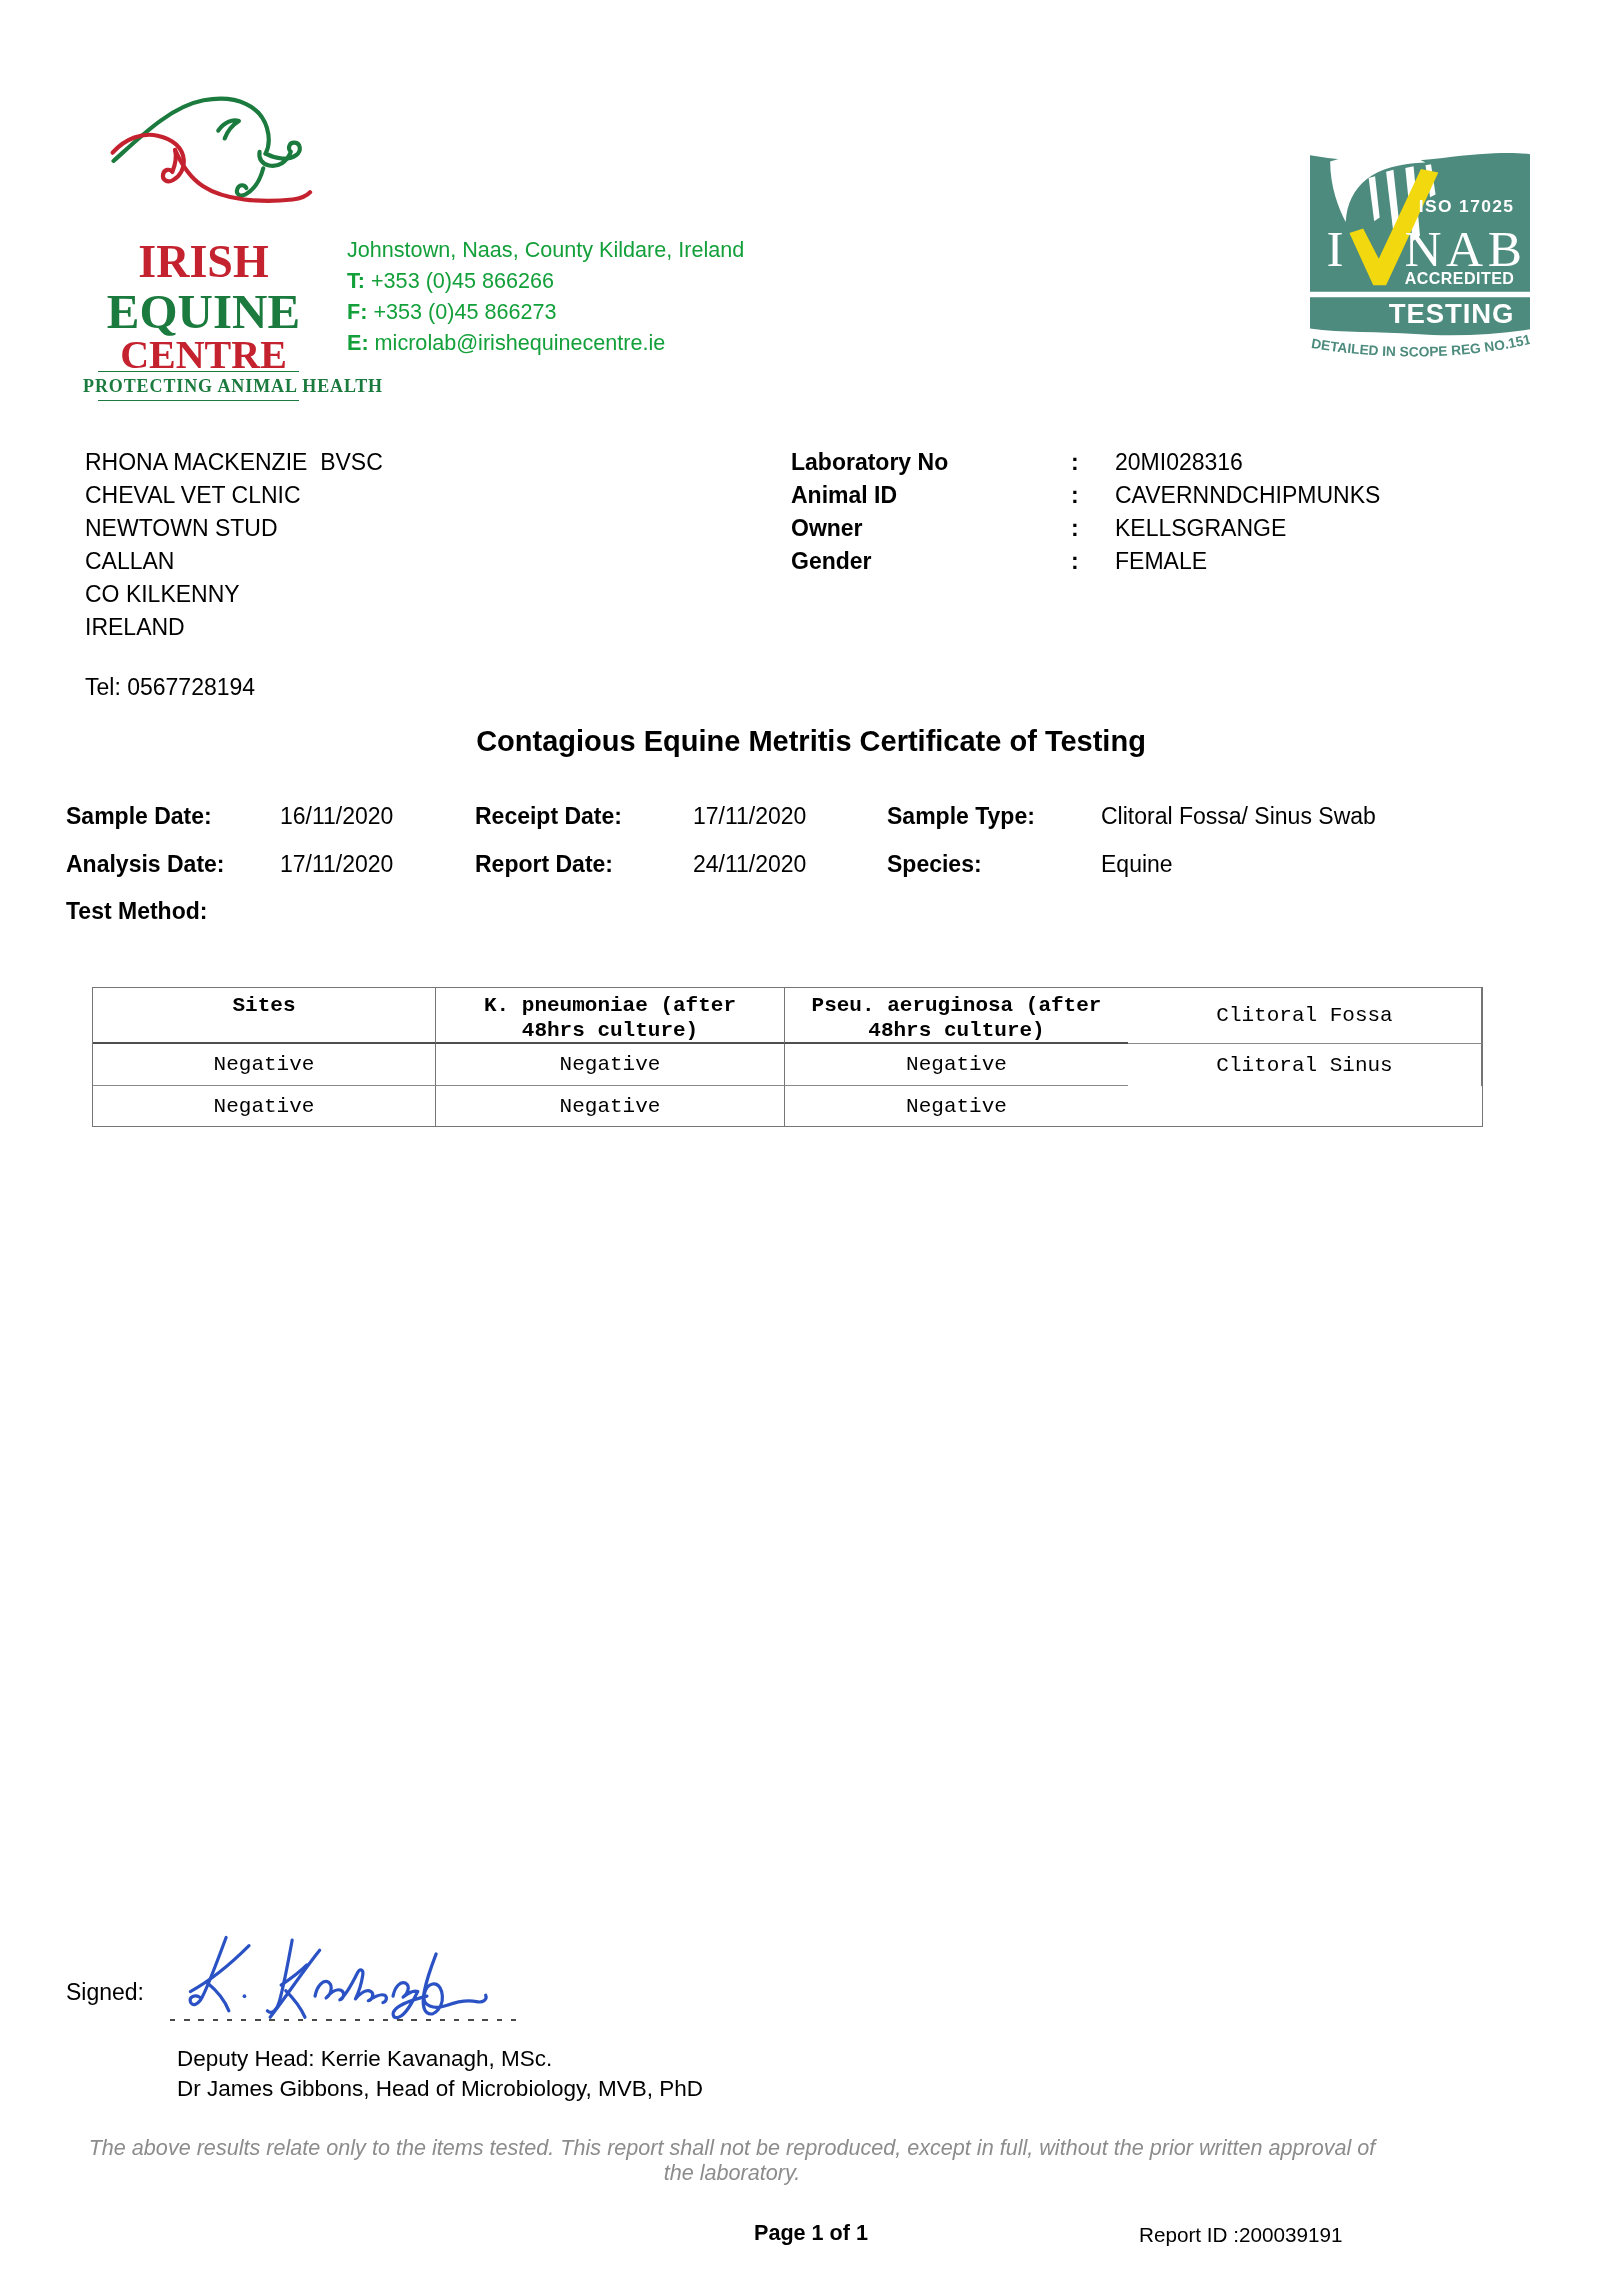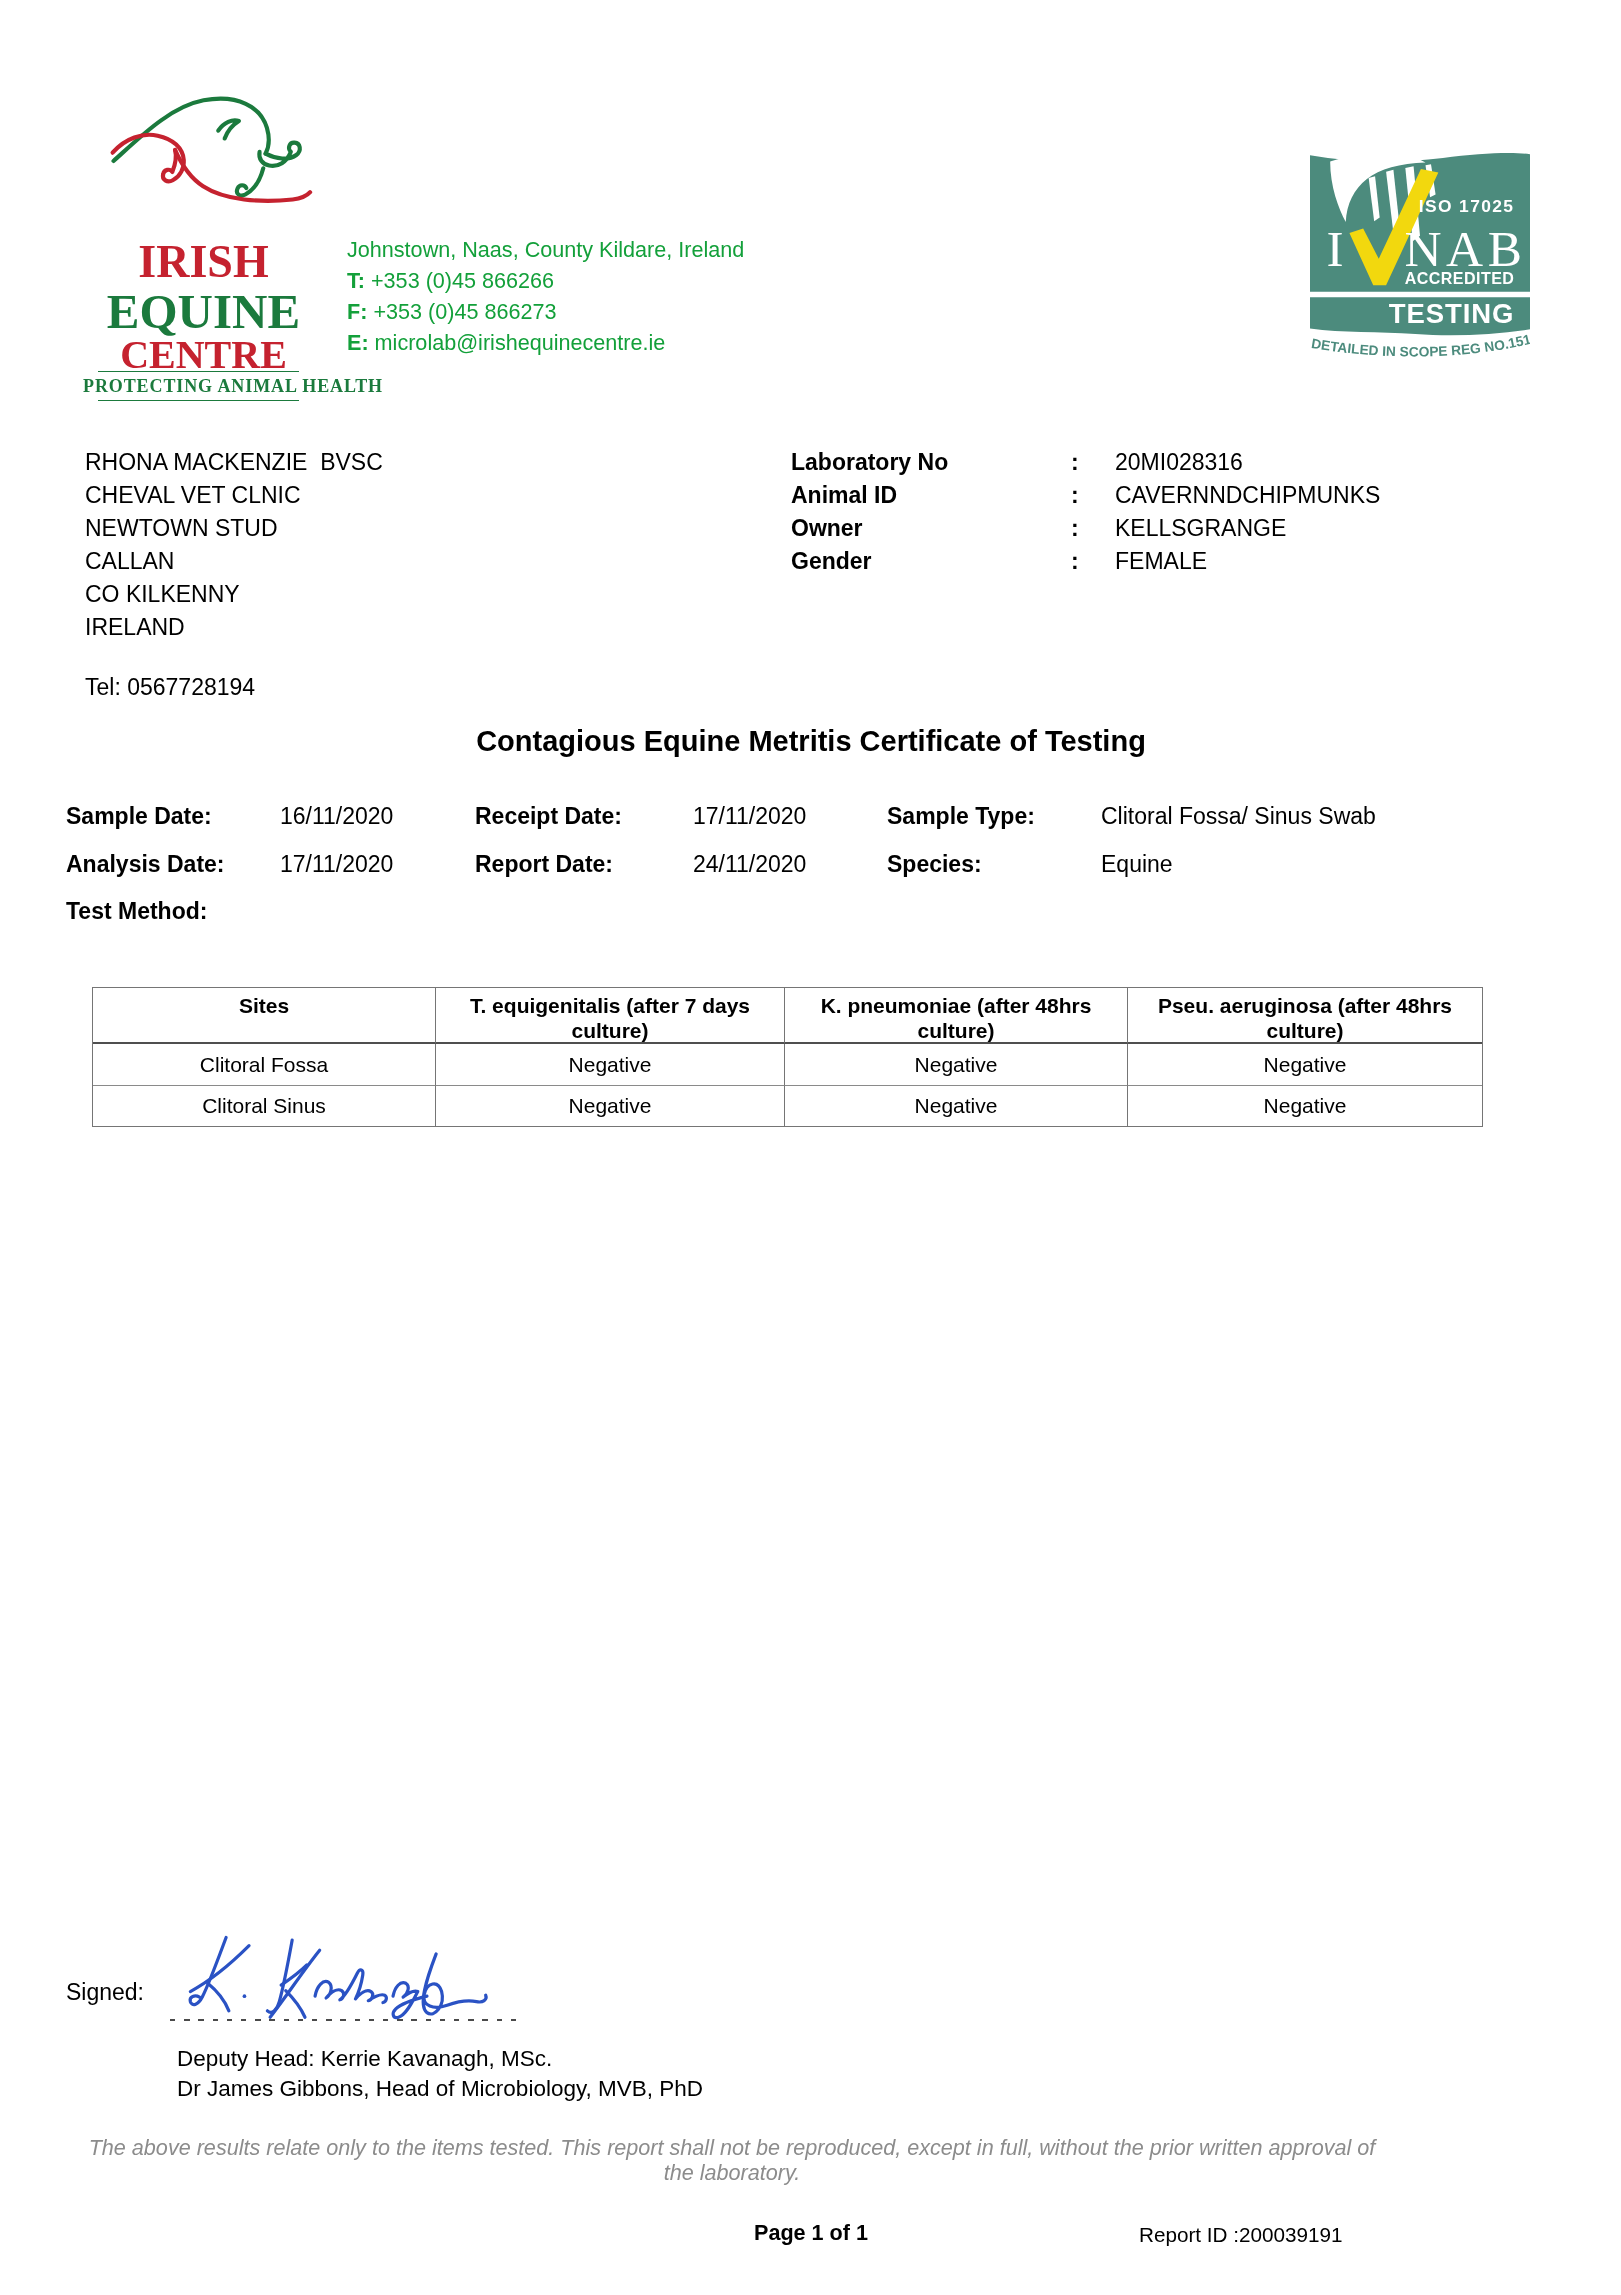--- a/index.html
+++ b/index.html
@@ -52,21 +52,21 @@
   .c2l{left:475px;} .c2v{left:693px;}
   .c3l{left:887px;} .c3v{left:1101px;}
 
   .tm-label{left:66px;top:898px;font-size:23px;font-weight:bold;white-space:nowrap;}
   .tm-text{left:280px;top:898px;width:1175px;font-size:23px;line-height:34px;}
 
   
   .rtable{left:92px;top:987px;display:grid;grid-template-columns:343px 349px 343px 354px;
     grid-template-rows:56px 42px 40px;border:1.4px solid #757575;box-sizing:border-box;}
   .cell{box-sizing:border-box;border-right:0.9px solid #757575;font-size:21px;display:flex;
-    align-items:center;justify-content:center;text-align:center;}
+    align-items:center;justify-content:center;text-align:center;font-family:Liberation Mono, monospace;}
   .cell.lastcol{border-right:none;}
   .hcell{font-weight:bold;line-height:25px;align-items:flex-start;padding:4.6px 13.8px 0 13.8px;
     border-bottom:2.3px solid #4f4f4f;}
   .r1cell{border-bottom:1.8px solid #8a8a8a;}
 
   
   .signed-label{left:66px;top:1979px;font-size:23px;}
   .sig-svg{left:172px;top:1927px;width:321px;height:97px;}
   .sig-line{left:170px;top:2019px;width:351px;height:2.3px;
     background:repeating-linear-gradient(90deg,#4a4a4a 0 5.5px,transparent 5.5px 14.2px);}
@@ -179,21 +179,20 @@
   <span class="abs field row2 c1v">17/11/2020</span>
   <span class="abs field f-label row2 c2l">Report Date:</span>
   <span class="abs field row2 c2v">24/11/2020</span>
   <span class="abs field f-label row2 c3l">Species:</span>
   <span class="abs field row2 c3v">Equine</span>
 
   <span class="abs tm-label">Test Method:</span>
 
   <div class="abs rtable">
     <div class="cell hcell">Sites</div>
-    <div class="cell hcell">T. equigenitalis (after 7 days culture)</div>
     <div class="cell hcell">K. pneumoniae (after 48hrs culture)</div>
     <div class="cell hcell lastcol">Pseu. aeruginosa (after 48hrs culture)</div>
 
     <div class="cell r1cell">Clitoral Fossa</div>
     <div class="cell r1cell">Negative</div>
     <div class="cell r1cell">Negative</div>
     <div class="cell r1cell lastcol">Negative</div>
 
     <div class="cell">Clitoral Sinus</div>
     <div class="cell">Negative</div>

